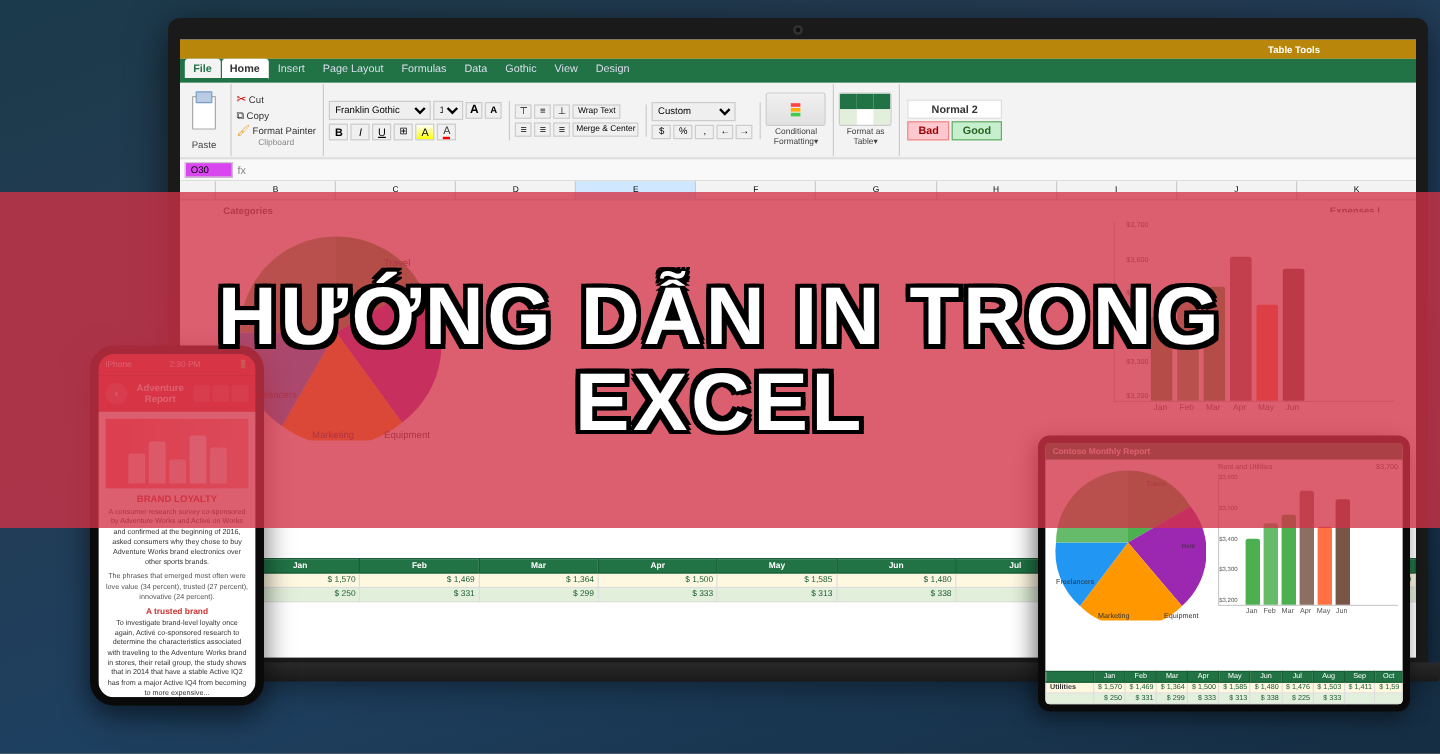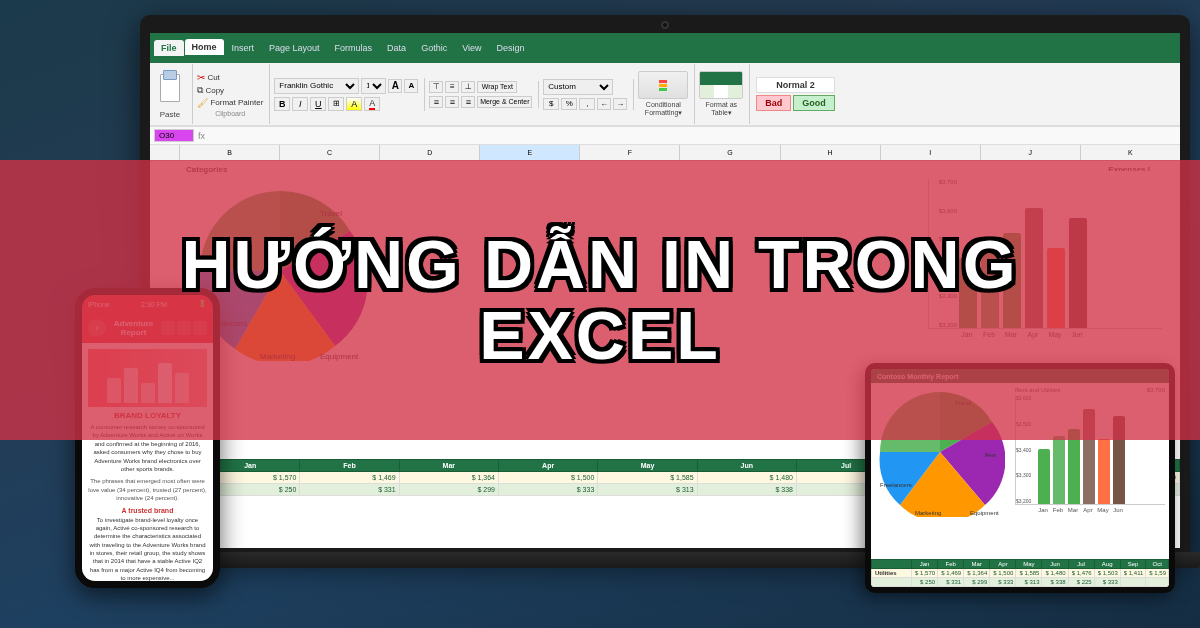--- a/index.html
+++ b/index.html
@@ -35,22 +35,25 @@
 
   <div style="position:absolute;top:0;left:0;right:0;bottom:0;background:linear-gradient(160deg,#1b3a4b 0%,#243b52 30%,#1e4060 60%,#152d42 100%);"></div>
 
   <div style="position:absolute;top:15px;left:140px;right:10px;bottom:70px;background:#1a1a1a;border-radius:10px 10px 0 0;box-shadow:0 8px 32px rgba(0,0,0,0.6);">
 
     <div style="position:absolute;top:6px;left:50%;transform:translateX(-50%);width:8px;height:8px;background:#111;border-radius:50%;border:2px solid #333;"></div>
 
     <div style="position:absolute;top:18px;left:10px;right:10px;bottom:10px;background:white;overflow:hidden;">
 
 
-
-      <div style="background:#217346;height:30px;display:flex;align-items:center;padding:0 4px;gap:1px;">
+      <div style="background:#b8860b;height:16px;display:flex;align-items:center;justify-content:flex-end;padding:0 80px 0 0;">
+        <span style="color:white;font-size:8px;font-weight:bold;">Table Tools</span>
+      </div>
+
+      <div style="background:#217346;height:20px;display:flex;align-items:flex-start;padding:0 4px;gap:1px;">
         <div style="background:#f3f3f3;color:#217346;font-size:9px;padding:3px 7px;border-radius:3px 3px 0 0;font-weight:bold;">File</div>
         <div style="background:#fff;color:#333;font-size:9px;padding:3px 7px;border-radius:3px 3px 0 0;font-weight:bold;border-bottom:2px solid #217346;">Home</div>
         <div style="background:transparent;color:#dde;font-size:9px;padding:3px 7px;">Insert</div>
         <div style="background:transparent;color:#dde;font-size:9px;padding:3px 7px;">Page Layout</div>
         <div style="background:transparent;color:#dde;font-size:9px;padding:3px 7px;">Formulas</div>
         <div style="background:transparent;color:#dde;font-size:9px;padding:3px 7px;">Data</div>
         <div style="background:transparent;color:#dde;font-size:9px;padding:3px 7px;">Gothic</div>
         <div style="background:transparent;color:#dde;font-size:9px;padding:3px 7px;">View</div>
         <div style="background:transparent;color:#dde;font-size:9px;padding:3px 7px;">Design</div>
       </div>

